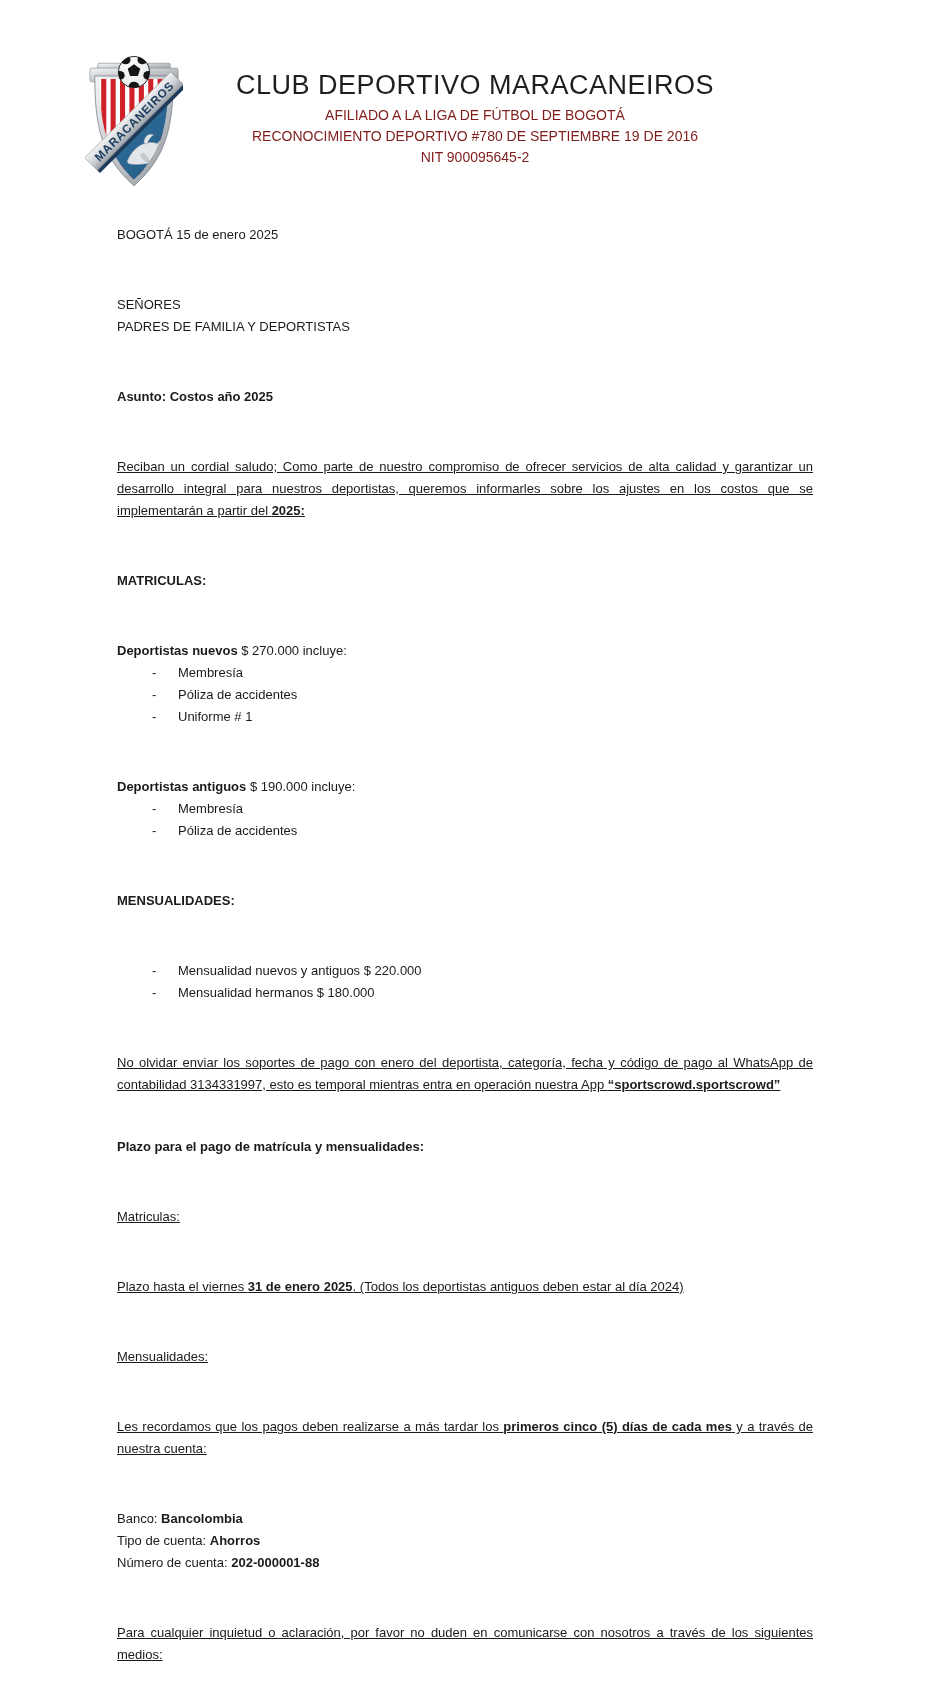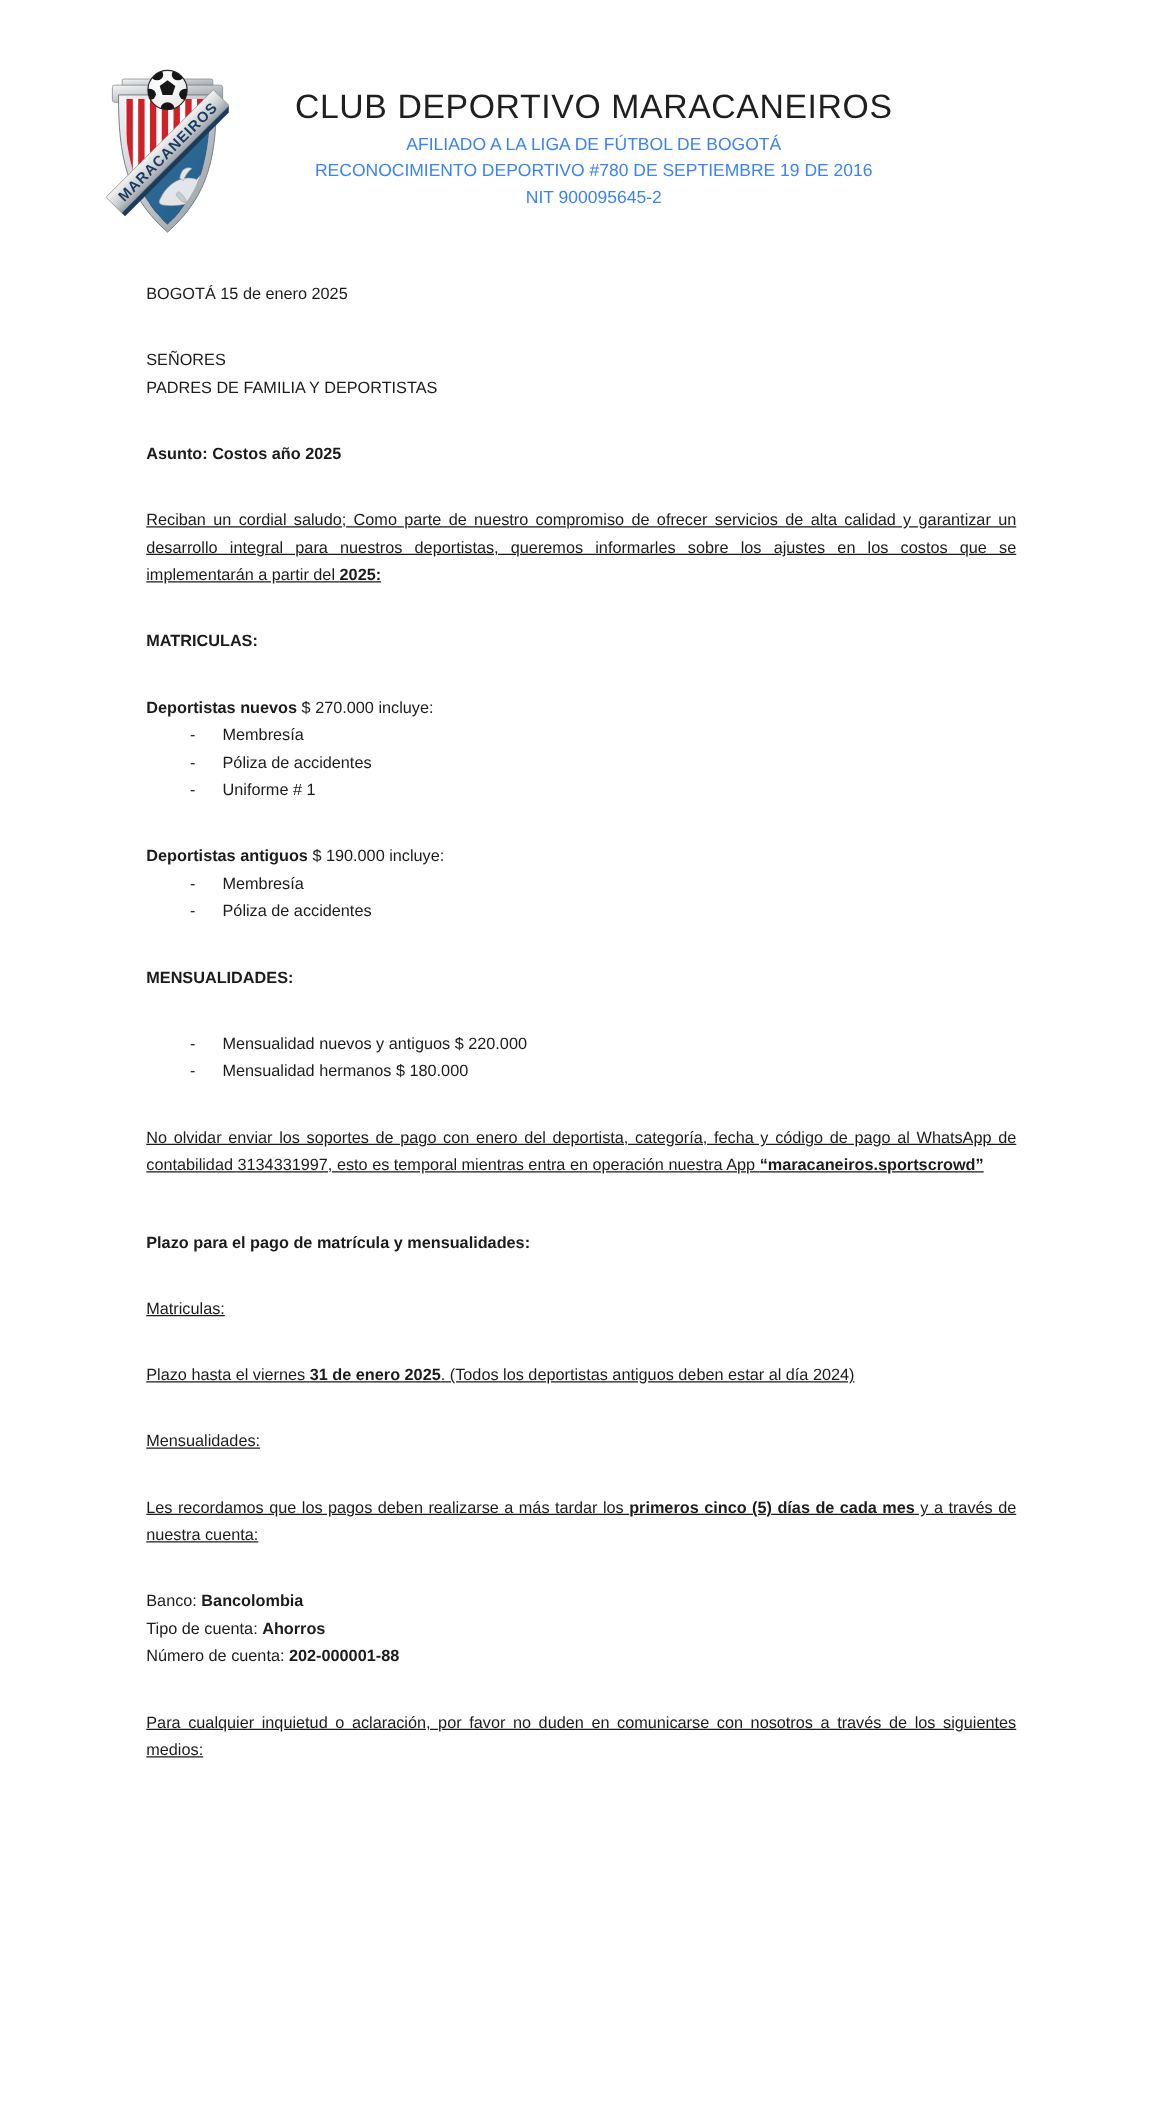--- a/index.html
+++ b/index.html
@@ -9,27 +9,27 @@
     color:#1b1b1b;
   }
   .page{position:relative;width:928px;height:1697px;}
 
   
   header{position:relative;height:192px;}
   .logo{position:absolute;left:85px;top:54px;width:98px;height:138px;}
   .logo svg{display:block;width:100%;height:100%;}
   .head-text{margin-left:180px;width:590px;padding-top:68px;text-align:center;}
   .title{font-size:27px;line-height:34px;letter-spacing:0.5px;color:#1f1f1f;margin-bottom:3px;}
-  .sub{font-size:14px;line-height:21px;color:#3b82f6;}
+  .sub{font-size:14px;line-height:21px;color:#7f1d1d;}
 
   
   main{margin-left:117px;width:696px;margin-top:32px;font-size:13px;line-height:22px;}
   .blk{margin:0;}
   .para{text-align:justify;text-decoration:underline;}
-  .g2{margin-top:31px;}
+  .g2{margin-top:48px;}
   .g4{margin-top:40px;}
   .b{font-weight:bold;text-align:right;}
   .u{text-decoration:underline;}
   .li{display:flex;}
   .li .dash{margin-left:35px;width:26px;flex:0 0 26px;}
 </style>
 </head>
 <body>
 
 <div class="page">
@@ -155,21 +155,21 @@
       <div class="blk list g2">
         <div class="li">
           <span class="dash">-</span>
           <span>Mensualidad nuevos y antiguos $ 220.000</span>
         </div>
         <div class="li">
           <span class="dash">-</span>
           <span>Mensualidad hermanos $ 180.000</span>
         </div>
       </div>
-      <p class="blk para g2"><span>No olvidar enviar los soportes de pago con enero del deportista, categoría, fecha y código de pago al WhatsApp de contabilidad 3134331997, esto es temporal mientras entra en operación nuestra App </span><span class="b">“maracaneiros.sportscrowd”</span></p>
+      <p class="blk para g2"><span>No olvidar enviar los soportes de pago con enero del deportista, categoría, fecha y código de pago al WhatsApp de contabilidad 3134331997, esto es temporal mientras entra en operación nuestra App </span><span class="b">“sportscrowd.sportscrowd”</span></p>
       <p class="blk line g4"><span class="b">Plazo para el pago de matrícula y mensualidades:</span></p>
       <p class="blk line g2"><span class="u">Matriculas:</span></p>
       <p class="blk para g2"><span>Plazo hasta el viernes </span><span class="b">31 de enero 2025</span><span>. (Todos los deportistas antiguos deben estar al día 2024)</span></p>
       <p class="blk line g2"><span class="u">Mensualidades:</span></p>
       <p class="blk para g2"><span>Les recordamos que los pagos deben realizarse a más tardar los </span><span class="b">primeros cinco (5) días de cada mes</span><span> y a través de nuestra cuenta:</span></p>
       <p class="blk line g2"><span>Banco: </span><span class="b">Bancolombia</span></p>
       <p class="blk line"><span>Tipo de cuenta: </span><span class="b">Ahorros</span></p>
       <p class="blk line"><span>Número de cuenta: </span><span class="b">202-000001-88</span></p>
       <p class="blk para g2"><span>Para cualquier inquietud o aclaración, por favor no duden en comunicarse con nosotros a través de los siguientes medios:</span></p>
     </main>

